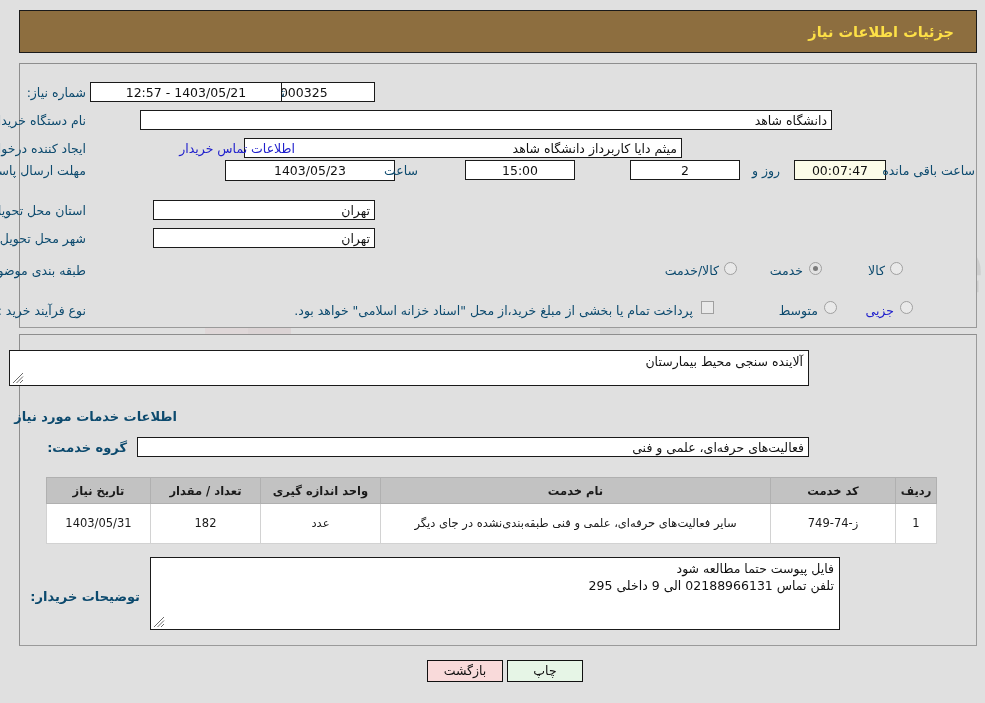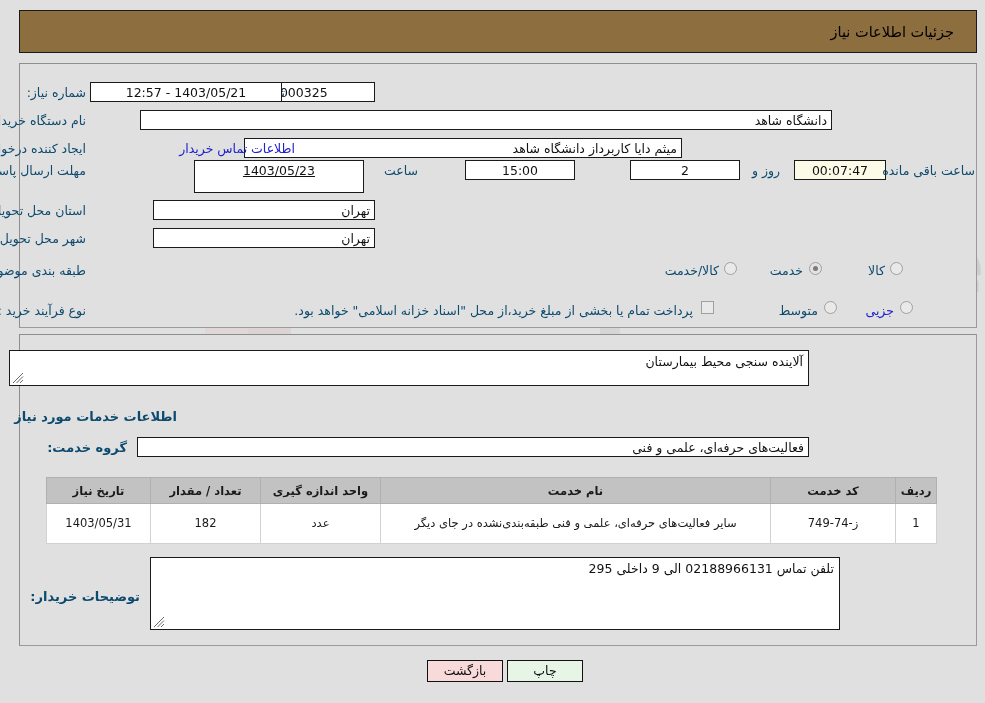--- a/index.html
+++ b/index.html
@@ -27,23 +27,23 @@
     position: absolute;
     left: 19px; top: 10px;
     width: 958px; height: 43px;
     background: #8d6e3f;
     border: 1px solid #1a1a1a;
     display: flex; align-items: center; justify-content: flex-start;
     padding-right: 22px;
     z-index: 2;
   }
   #header-title {
-    color: #000000;
+    color: #fde047;
     font-size: 14.5px;
-    font-weight: 400;
+    font-weight: 700;
     letter-spacing: .2px;
   }
 
   
   .panel {
     position: absolute;
     background: #e0e0e0;
     border: 1px solid #9a9a9a;
     border-top-color: #8e8e8e;
     border-left-color: #8e8e8e;
@@ -209,21 +209,21 @@
 <div class="lbl" style="right:899px; top:113px;">نام دستگاه خریدار:</div>
 <div class="fld" style="right:153px; top:110px; width:692px; height:20px;">دانشگاه شاهد</div>
 
 <div class="lbl" style="right:899px; top:141px;">ایجاد کننده درخواست:</div>
 <div class="fld" style="right:303px; top:138px; width:438px; height:20px;">میثم دایا کاربرداز دانشگاه شاهد</div>
 <div class="lbl lnk" style="right:690px; top:141px;">اطلاعات تماس خریدار</div>
 
 <div class="lbl" style="right:899px; top:163px; line-height:16px;">
   <span>مهلت ارسال پاسخ: تا تاریخ:</span>
 </div>
-<div class="fld ctr" style="right:621px; top:160px; width:170px; height:33px;text-decoration:underline;">1403/05/23</div>
+<div class="fld ctr" style="right:590px; top:160px; width:170px; height:21px;">1403/05/23</div>
 <div class="lbl" style="right:567px; top:163px;">ساعت</div>
 <div class="fld ctr" style="right:410px; top:160px; width:110px; height:20px;">15:00</div>
 <div class="fld ctr" style="right:245px; top:160px; width:110px; height:20px;">2</div>
 <div class="lbl" style="right:205px; top:163px;">روز و</div>
 <div class="fld ctr cream" style="right:99px; top:160px; width:92px; height:20px;">00:07:47</div>
 <div class="lbl" style="right:10px; top:163px;">ساعت باقی مانده</div>
 
 <div class="lbl" style="right:899px; top:203px;">استان محل تحویل:</div>
 <div class="fld" style="right:610px; top:200px; width:222px; height:20px;">تهران</div>
 
@@ -291,20 +291,21 @@
       <td class="svc">سایر فعالیت‌های حرفه‌ای، علمی و فنی طبقه‌بندی‌نشده در جای دیگر</td>
       <td>عدد</td>
       <td>182</td>
       <td>1403/05/31</td>
     </tr>
   </tbody>
 </table>
 
 <div class="lbl lbl-b" style="right:845px; top:589px;">توضیحات خریدار:</div>
 <div class="ta" style="right:145px; top:557px; width:690px; height:73px;">
+  <div>فایل پیوست حتما مطالعه شود</div>
   <div>تلفن تماس 02188966131 الی 9 داخلی 295</div>
   <svg class="grip" viewBox="0 0 12 12">
     <g stroke="#6a6a6a" stroke-width="1">
       <line x1="1" y1="11" x2="11" y2="1"></line>
       <line x1="4.5" y1="11" x2="11" y2="4.5"></line>
       <line x1="8" y1="11" x2="11" y2="8"></line>
     </g>
   </svg>
 </div>
 

